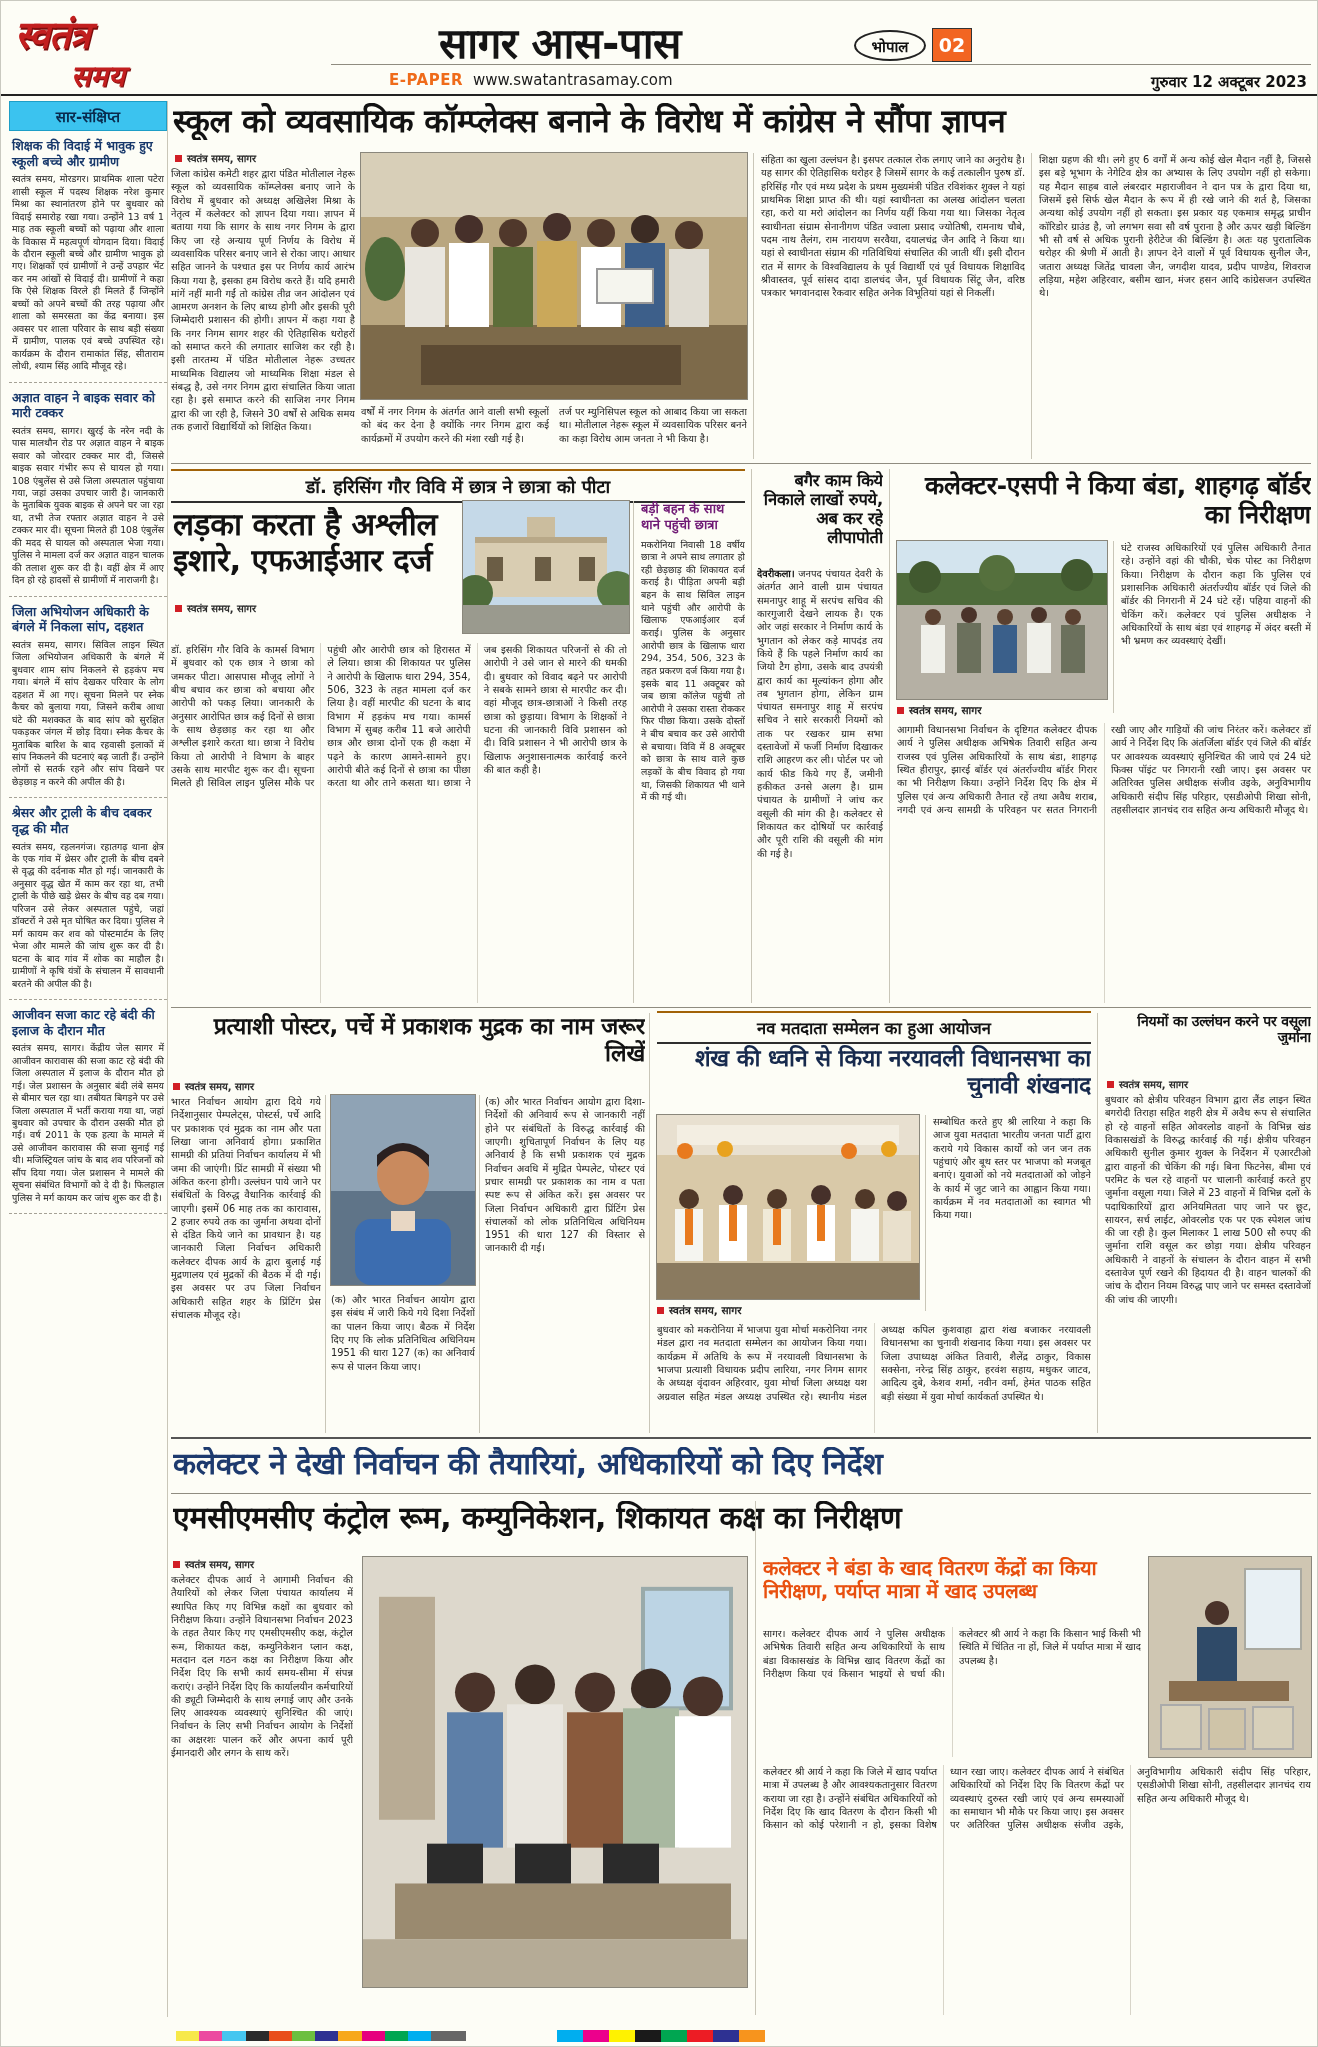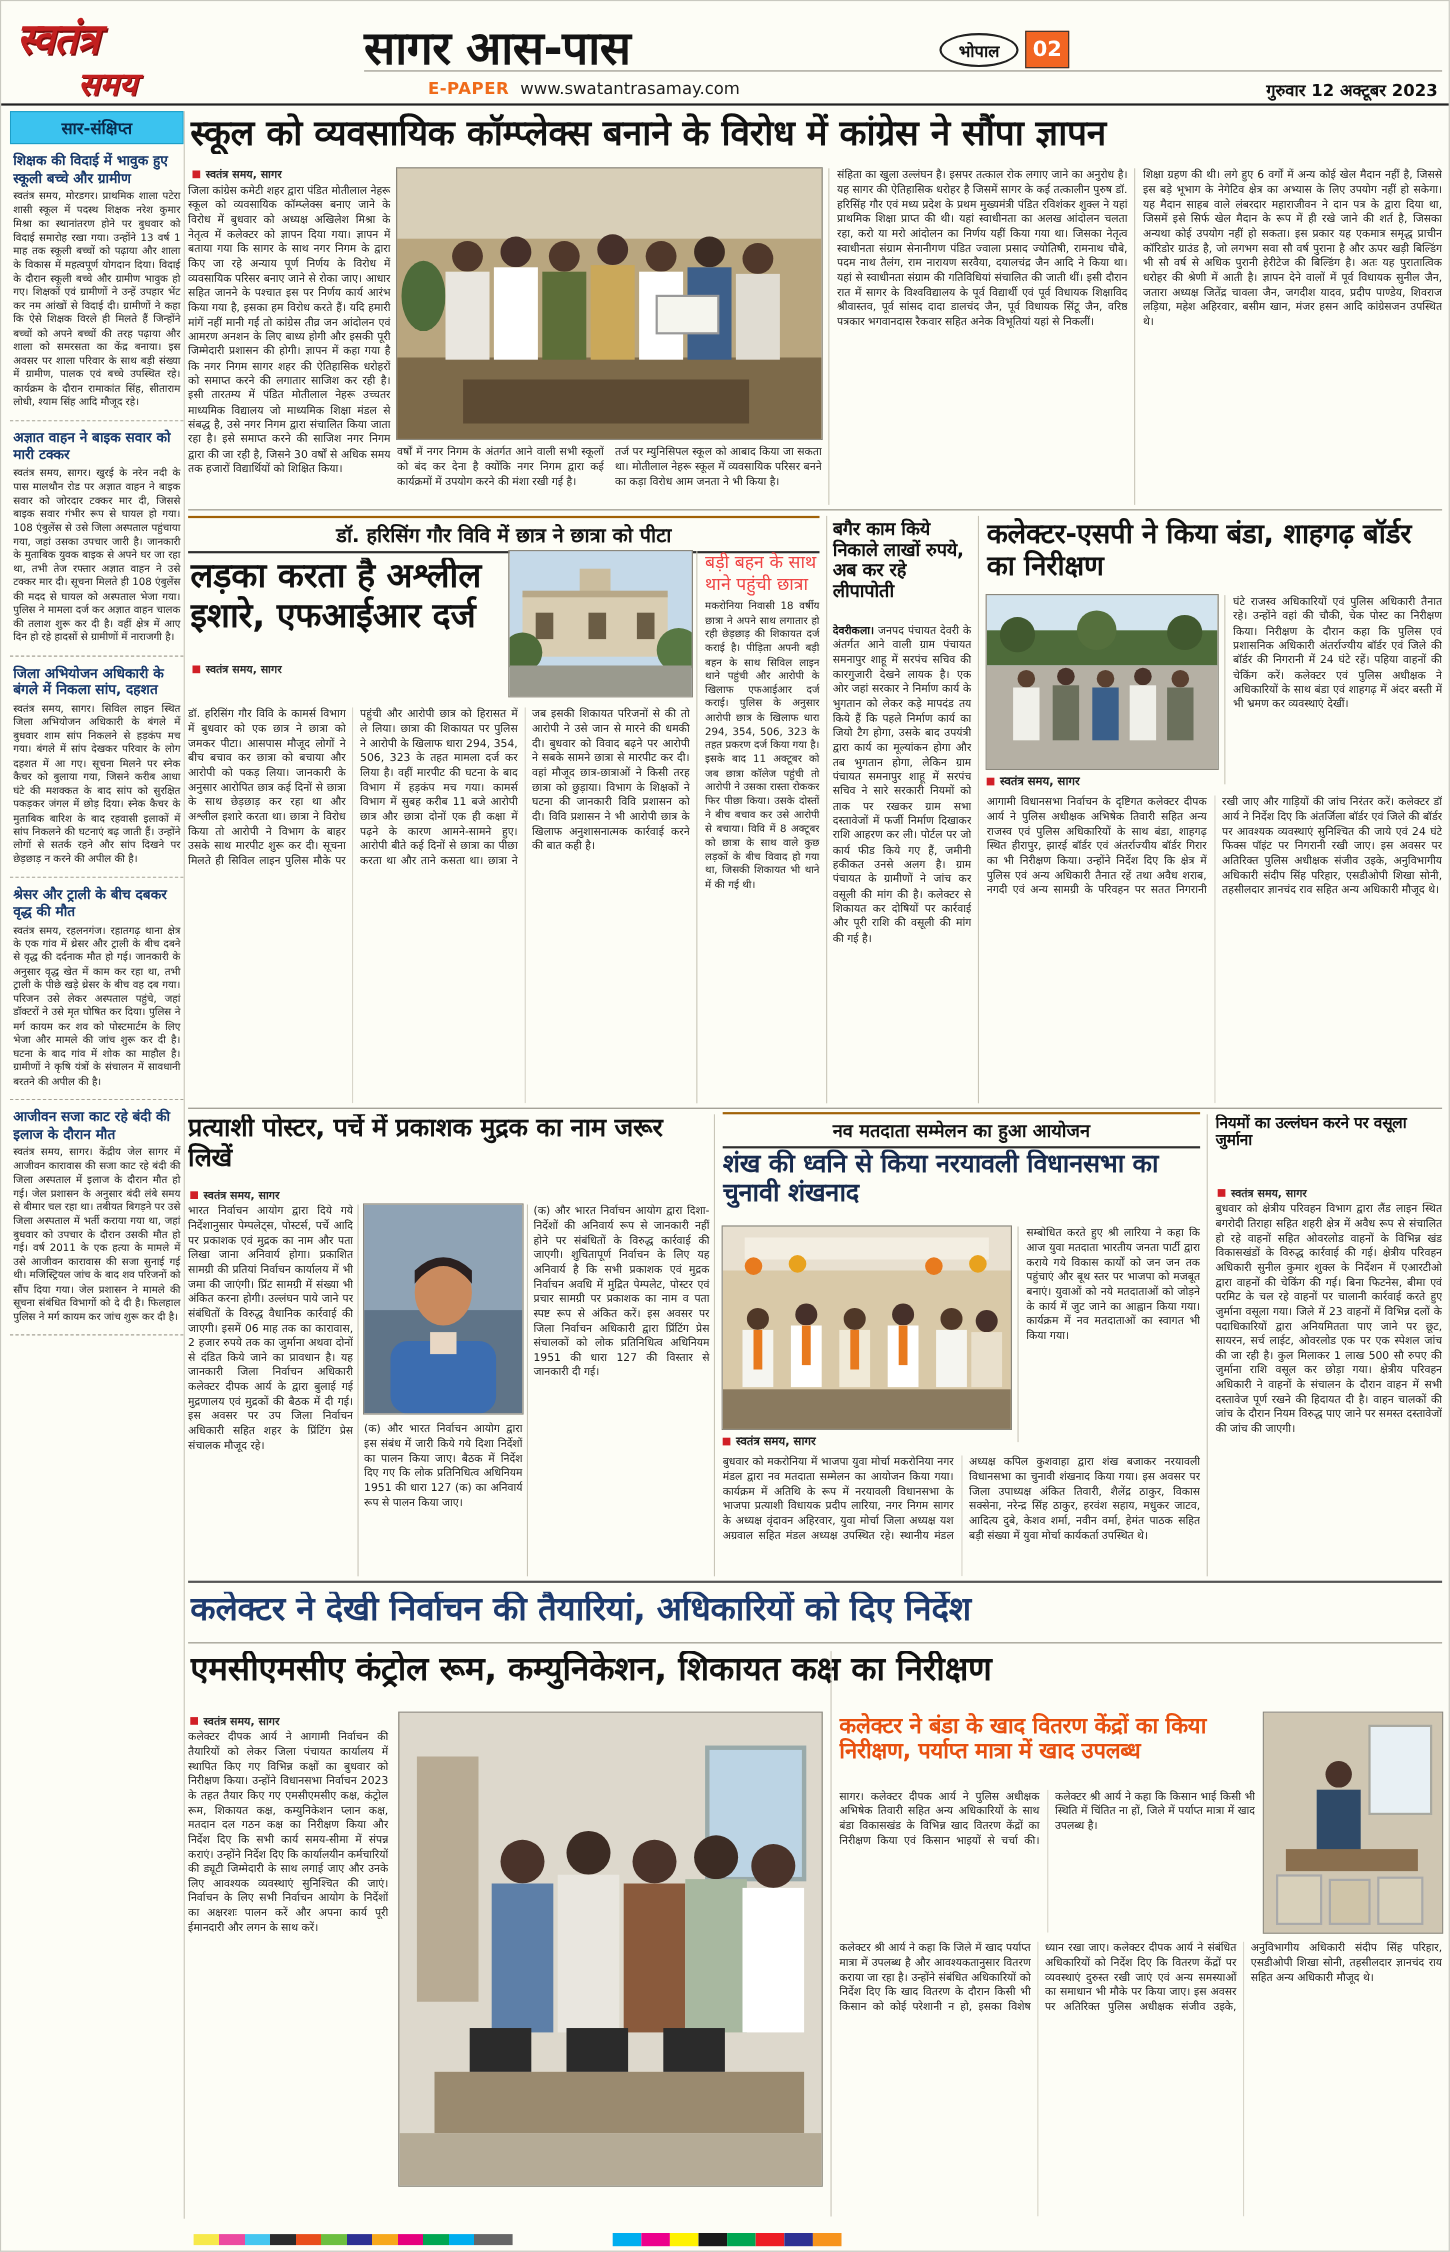--- a/index.html
+++ b/index.html
@@ -5,21 +5,21 @@
   *{margin:0;padding:0;box-sizing:border-box}
   body{background:#9a9a9a;font-family:"DejaVu Sans","Liberation Sans",sans-serif}
   .page{position:relative;width:1318px;height:2047px;background:#fdfdf6;margin:0 auto;
         border:1px solid #c9c9c0;overflow:hidden;color:#1a1a1a}
   .abs{position:absolute}
   .tb{position:absolute;overflow:hidden}
   .body-text{font-size:9.8px;line-height:1.36;text-align:justify;color:#222}
   .c2{column-count:2;column-gap:14px;column-rule:1px solid #d8d5c9}
   .c3{column-count:3;column-gap:13px;column-rule:1px solid #d8d5c9}
   .headline{font-weight:700;color:#121212;line-height:1.16;letter-spacing:-.2px}
-  .center{text-align:left}
+  .center{text-align:right}
   .kicker{font-weight:700;font-size:18px;text-align:center;color:#141414;
           border-top:2px solid #a16207;border-bottom:2px solid #2e2e2e;padding:3px 0}
   .dateline{font-size:10px;font-weight:700;color:#2c2c2c;display:flex;align-items:center;gap:5px}
   .red-sq{display:inline-block;width:7px;height:7px;background:#d11f26;flex:0 0 auto}
   .caption{font-size:10.5px;font-weight:700;color:#222;display:flex;align-items:center;gap:5px}
   .vrule{position:absolute;width:1px;background:#c9c6b8}
   .hrule{position:absolute;height:1px;background:#8f8c80}
   .photo{position:absolute;background:#b8b1a2;outline:1px solid #8a877c;overflow:hidden}
   .photo svg{width:100%;height:100%;display:block}
   .lead-in{font-weight:700;color:#111}
@@ -164,21 +164,21 @@
       <rect x="36" y="28" width="8" height="12" fill="#6b5d45"></rect>
       <rect x="58" y="28" width="8" height="12" fill="#6b5d45"></rect>
       <circle cx="6" cy="46" r="9" fill="#4e6b3a"></circle>
       <circle cx="77" cy="45" r="10" fill="#587844"></circle>
       <rect x="0" y="52" width="83" height="14" fill="#9a9a8e"></rect>
     </svg>
   </div>
 
   <div class="vrule" style="left:632px;top:500px;height:502px"></div>
   <div class="tb" style="left:640px;top:500px;width:104px;height:502px">
-    <div style="font-size:16px;font-weight:400;line-height:1.25;color:#ef4444;margin-bottom:5px">बड़ी बहन के साथ थाने पहुंची छात्रा</div>
+    <div style="font-size:13px;font-weight:700;line-height:1.25;color:#701a75;margin-bottom:5px">बड़ी बहन के साथ थाने पहुंची छात्रा</div>
     <div class="body-text" style="font-size:9.3px">मकरोनिया निवासी 18 वर्षीय छात्रा ने अपने साथ लगातार हो रही छेड़छाड़ की शिकायत दर्ज कराई है। पीड़िता अपनी बड़ी बहन के साथ सिविल लाइन थाने पहुंची और आरोपी के खिलाफ एफआईआर दर्ज कराई। पुलिस के अनुसार आरोपी छात्र के खिलाफ धारा 294, 354, 506, 323 के तहत प्रकरण दर्ज किया गया है। इसके बाद 11 अक्टूबर को जब छात्रा कॉलेज पहुंची तो आरोपी ने उसका रास्ता रोककर फिर पीछा किया। उसके दोस्तों ने बीच बचाव कर उसे आरोपी से बचाया। विवि में 8 अक्टूबर को छात्रा के साथ वाले कुछ लड़कों के बीच विवाद हो गया था, जिसकी शिकायत भी थाने में की गई थी।</div>
   </div>
 
   <div class="tb body-text c3" style="left:170px;top:642px;width:456px;height:360px">डॉ. हरिसिंग गौर विवि के कामर्स विभाग में बुधवार को एक छात्र ने छात्रा को जमकर पीटा। आसपास मौजूद लोगों ने बीच बचाव कर छात्रा को बचाया और आरोपी को पकड़ लिया। जानकारी के अनुसार आरोपित छात्र कई दिनों से छात्रा के साथ छेड़छाड़ कर रहा था और अश्लील इशारे करता था। छात्रा ने विरोध किया तो आरोपी ने विभाग के बाहर उसके साथ मारपीट शुरू कर दी। सूचना मिलते ही सिविल लाइन पुलिस मौके पर पहुंची और आरोपी छात्र को हिरासत में ले लिया। छात्रा की शिकायत पर पुलिस ने आरोपी के खिलाफ धारा 294, 354, 506, 323 के तहत मामला दर्ज कर लिया है। वहीं मारपीट की घटना के बाद विभाग में हड़कंप मच गया। कामर्स विभाग में सुबह करीब 11 बजे आरोपी छात्र और छात्रा दोनों एक ही कक्षा में पढ़ने के कारण आमने-सामने हुए। आरोपी बीते कई दिनों से छात्रा का पीछा करता था और ताने कसता था। छात्रा ने जब इसकी शिकायत परिजनों से की तो आरोपी ने उसे जान से मारने की धमकी दी। बुधवार को विवाद बढ़ने पर आरोपी ने सबके सामने छात्रा से मारपीट कर दी। वहां मौजूद छात्र-छात्राओं ने किसी तरह छात्रा को छुड़ाया। विभाग के शिक्षकों ने घटना की जानकारी विवि प्रशासन को दी। विवि प्रशासन ने भी आरोपी छात्र के खिलाफ अनुशासनात्मक कार्रवाई करने की बात कही है।</div>
 
   <div class="vrule" style="left:750px;top:468px;height:534px"></div>
   <div class="tb headline center" style="left:756px;top:470px;width:126px;font-size:16.5px">बगैर काम किये निकाले लाखों रुपये, अब कर रहे लीपापोती</div>
   <div class="tb body-text" style="left:756px;top:566px;width:126px;height:436px">
     <span class="lead-in">देवरीकला।</span>
     <span>जनपद पंचायत देवरी के अंतर्गत आने वाली ग्राम पंचायत समनापुर शाहू में सरपंच सचिव की कारगुजारी देखने लायक है। एक ओर जहां सरकार ने निर्माण कार्य के भुगतान को लेकर कड़े मापदंड तय किये हैं कि पहले निर्माण कार्य का जियो टैग होगा, उसके बाद उपयंत्री द्वारा कार्य का मूल्यांकन होगा और तब भुगतान होगा, लेकिन ग्राम पंचायत समनापुर शाहू में सरपंच सचिव ने सारे सरकारी नियमों को ताक पर रखकर ग्राम सभा दस्तावेजों में फर्जी निर्माण दिखाकर राशि आहरण कर ली। पोर्टल पर जो कार्य फीड किये गए हैं, जमीनी हकीकत उनसे अलग है। ग्राम पंचायत के ग्रामीणों ने जांच कर वसूली की मांग की है। कलेक्टर से शिकायत कर दोषियों पर कार्रवाई और पूरी राशि की वसूली की मांग की गई है।</span>

